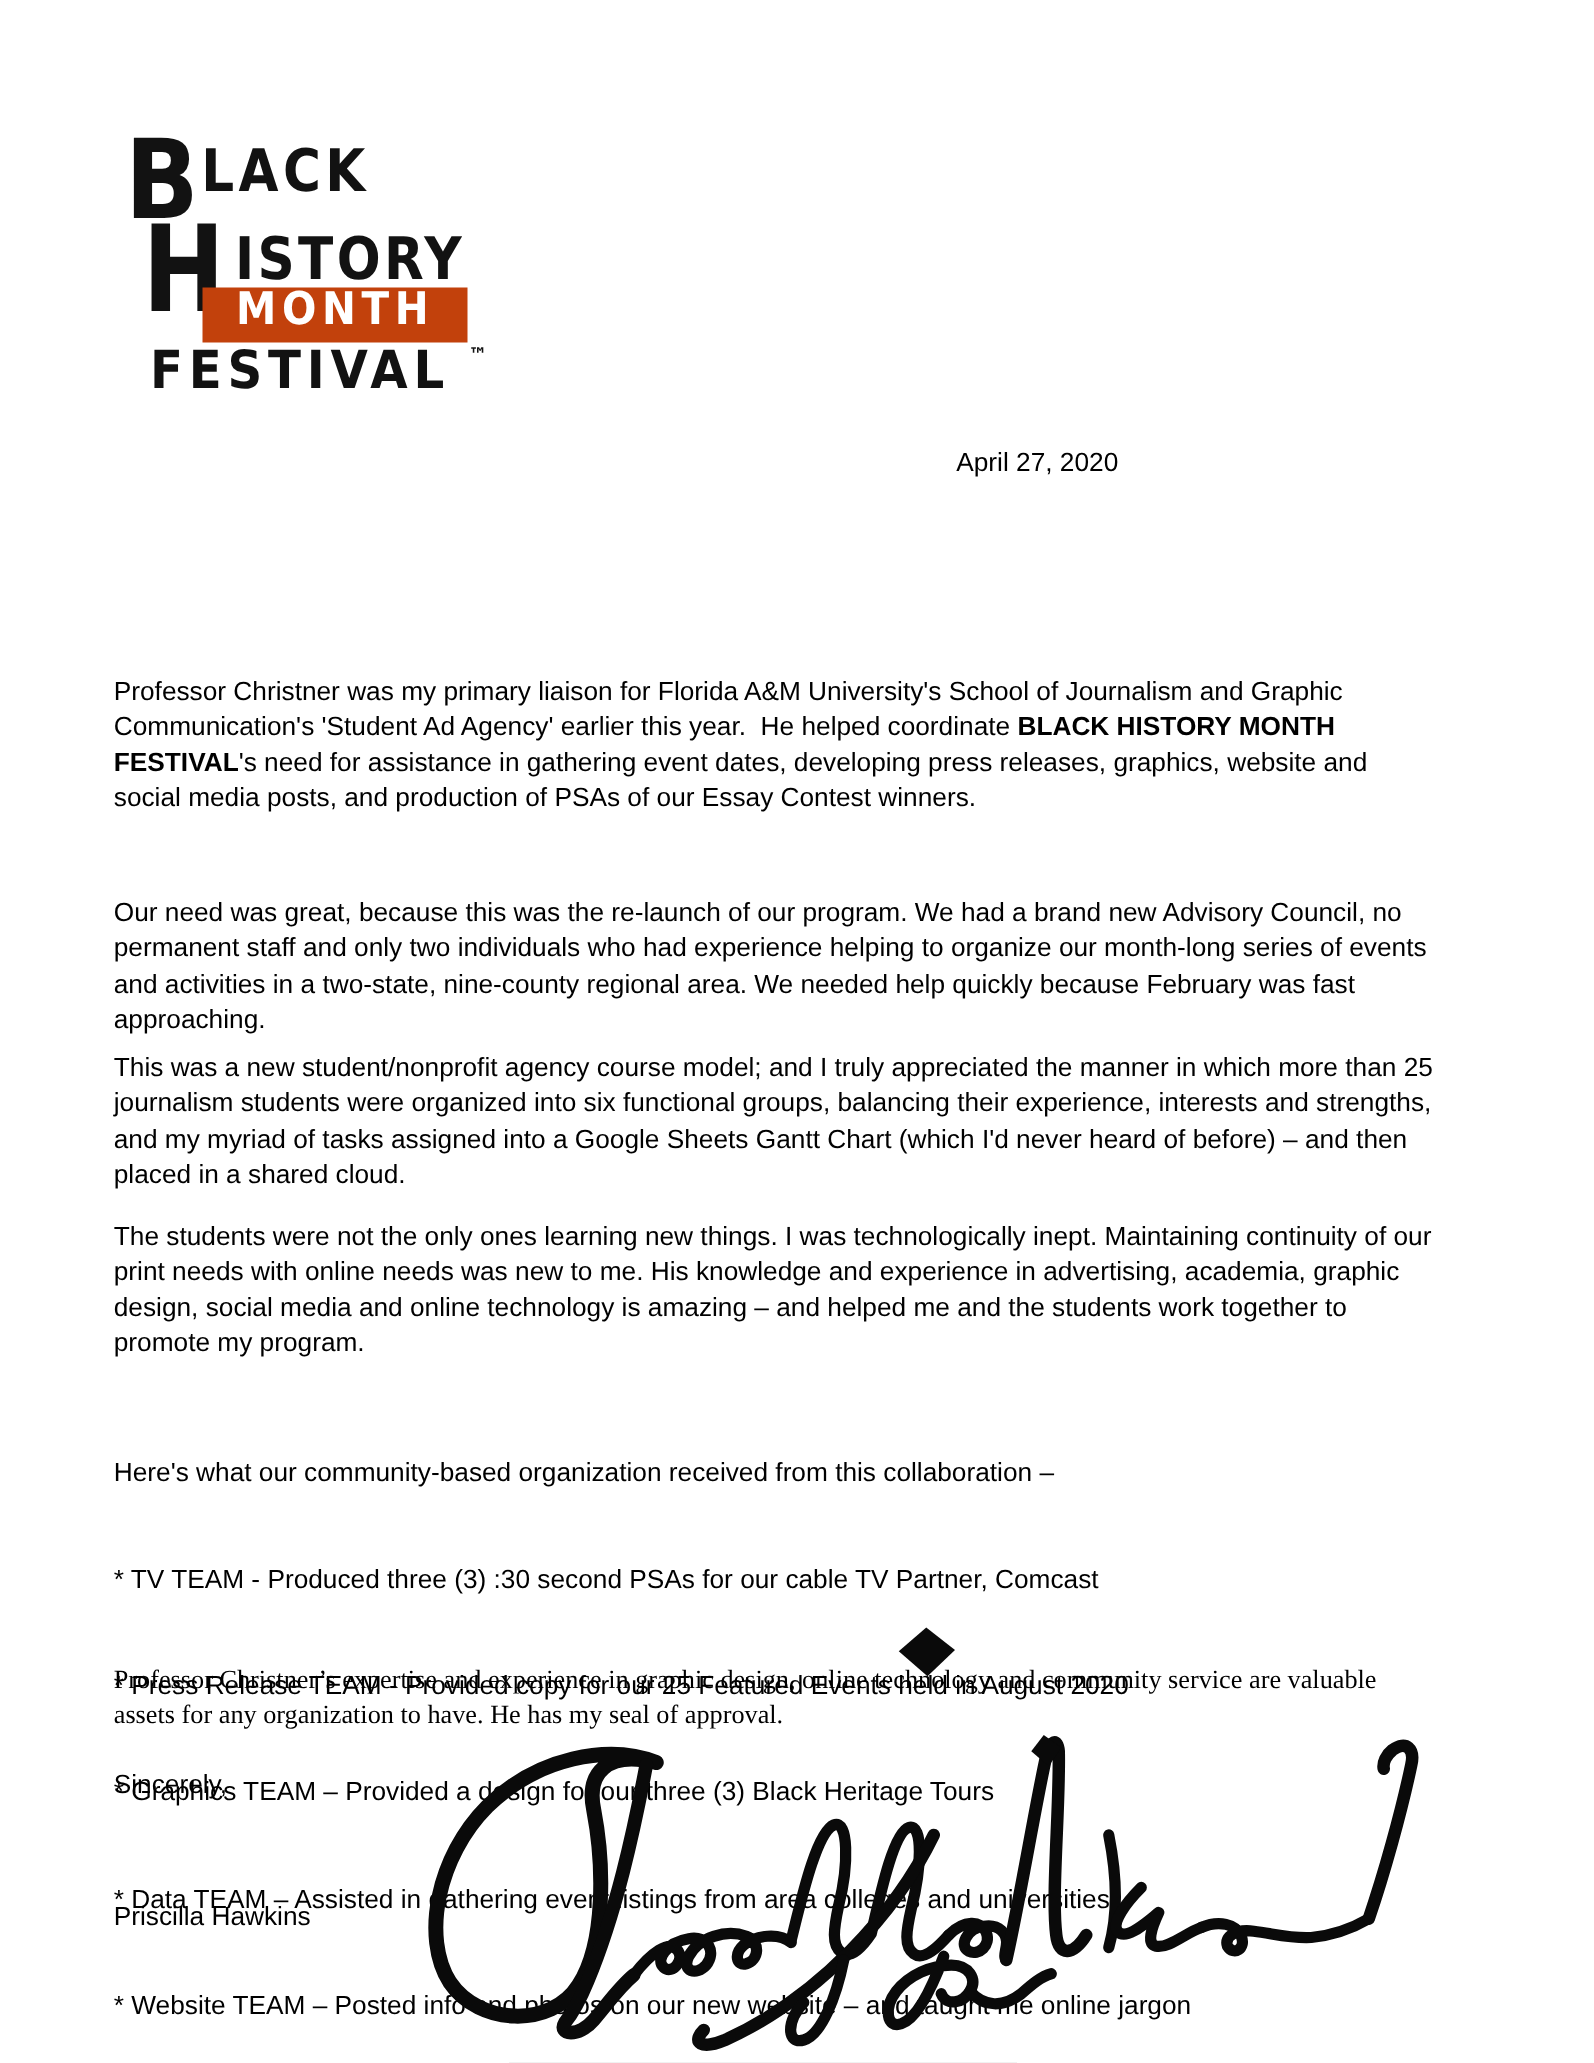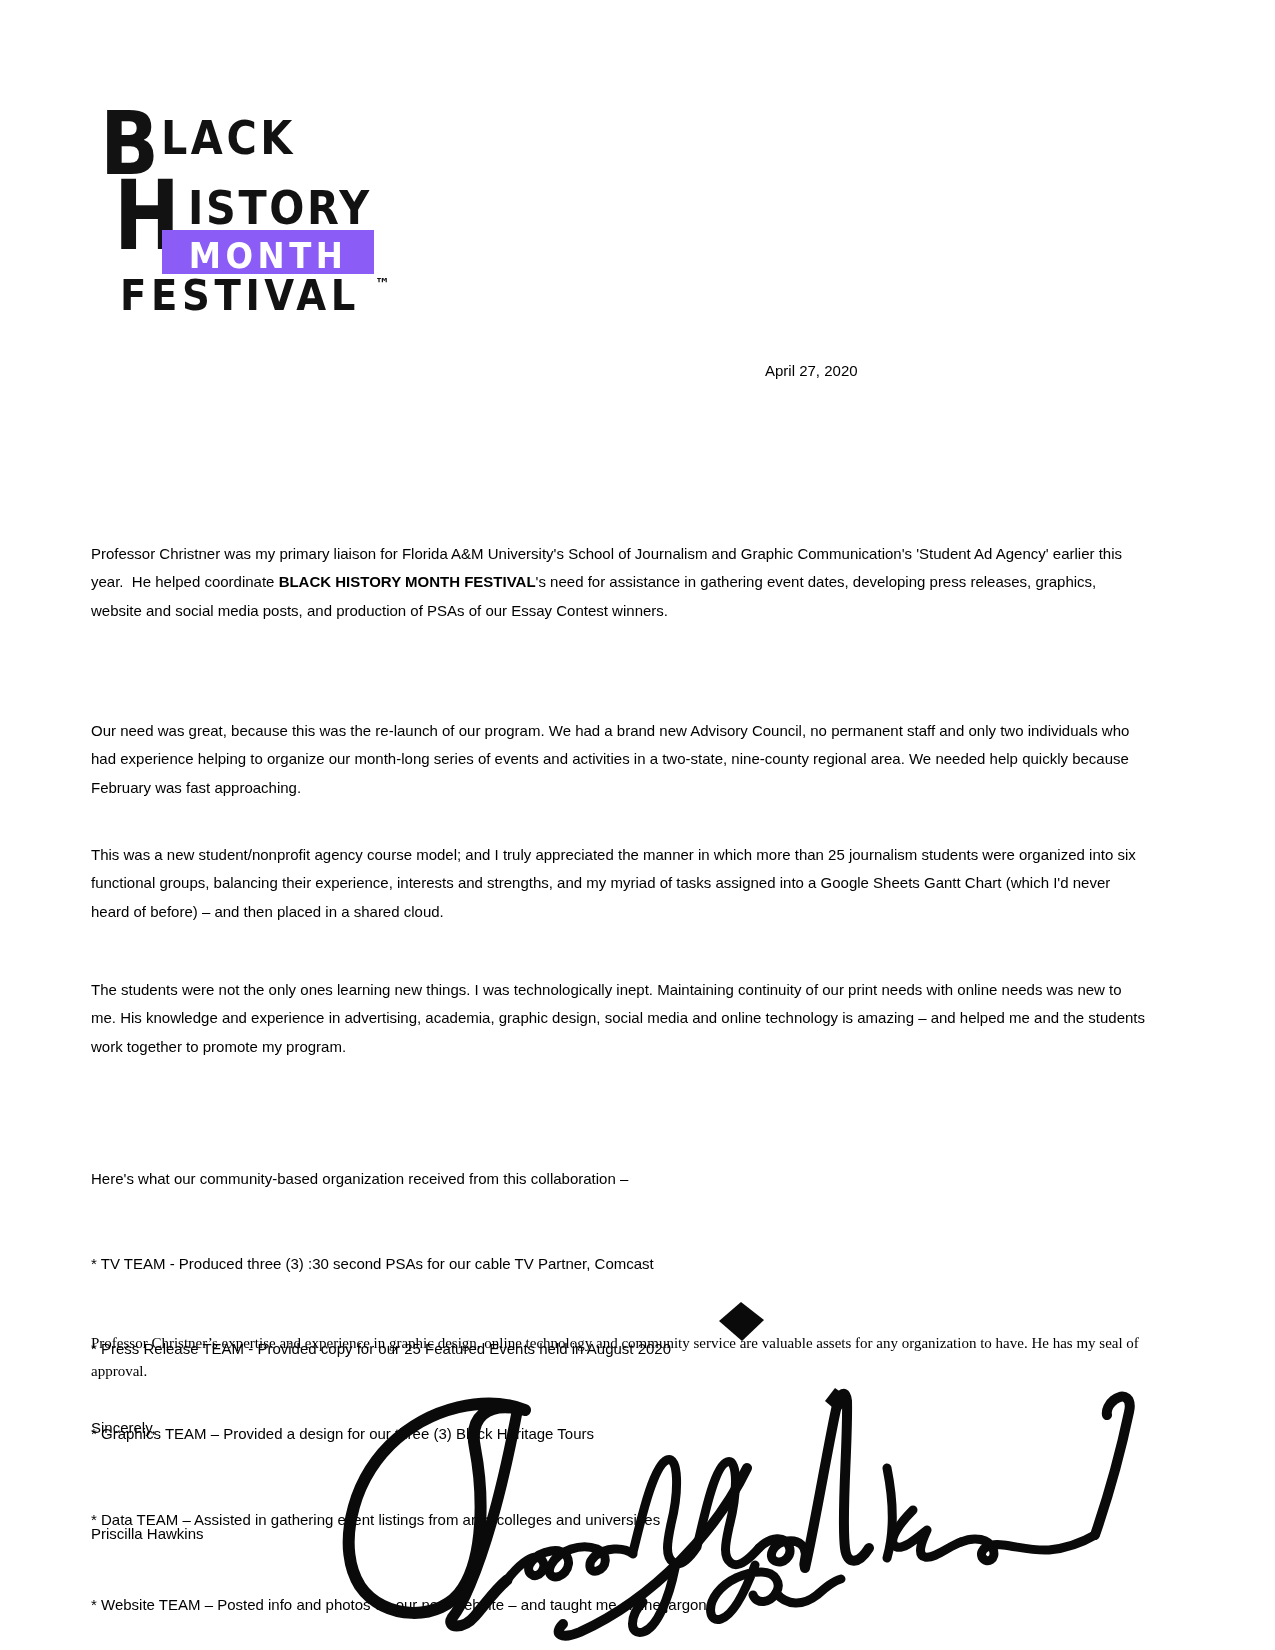--- a/index.html
+++ b/index.html
@@ -21,34 +21,34 @@
     user-select:none;
   }
   .logo-row { display:flex; align-items:flex-start; }
   .logo-initial-b { font-size:88px; line-height:72px; letter-spacing:-2px; transform:scaleX(.88); transform-origin:left top; }
   .logo-rest-1 { font-size:47px; line-height:47px; margin-top:6px; margin-left:-4px; letter-spacing:4px; transform:scaleX(.88); transform-origin:left top; }
   .logo-row2 { margin-top:-4px; margin-left:14px; }
   .logo-initial-h { font-size:96px; line-height:80px; transform:scaleX(.82); transform-origin:left top; }
   .logo-rest-2 { font-size:47px; line-height:47px; margin-top:8px; margin-left:-6px; letter-spacing:3px; transform:scaleX(.88); transform-origin:left top; }
   .logo-month-bar {
     position:relative; margin-left:62px; margin-top:-26px;
-    width:212px; height:44px; background:#8b5cf6;
-    display:flex; align-items:flex-end; justify-content:center;
+    width:212px; height:44px; background:#c2410c;
+    display:flex; align-items:flex-start; justify-content:center;
   }
   .logo-month-bar span {
     color:#ffffff; font-size:36px; letter-spacing:5px; transform:scaleX(.9);
   }
   .logo-festival-row { display:flex; margin-left:20px; margin-top:1px;text-align:right; }
   .logo-festival { font-size:42px; line-height:42px; letter-spacing:5px; transform:scaleX(.92); transform-origin:left top; }
   .logo-tm { font-size:15px; line-height:15px; margin-top:2px; margin-left:-6px; }
 
   
   .blk {
     position:absolute; left:91px; width:1056px;
-    font-size:15px; line-height:28.4px;
+    font-size:21px; line-height:28.4px;
     white-space:pre-wrap;
   }
   .date-line { left:765px; width:400px; }
   .bold { font-weight:bold; }
   .bullet-line { white-space:pre-wrap; }
 
   
   .signature {
     position:absolute; left:335px; top:1300px; width:815px; height:348px;
     z-index:5; pointer-events:none;

